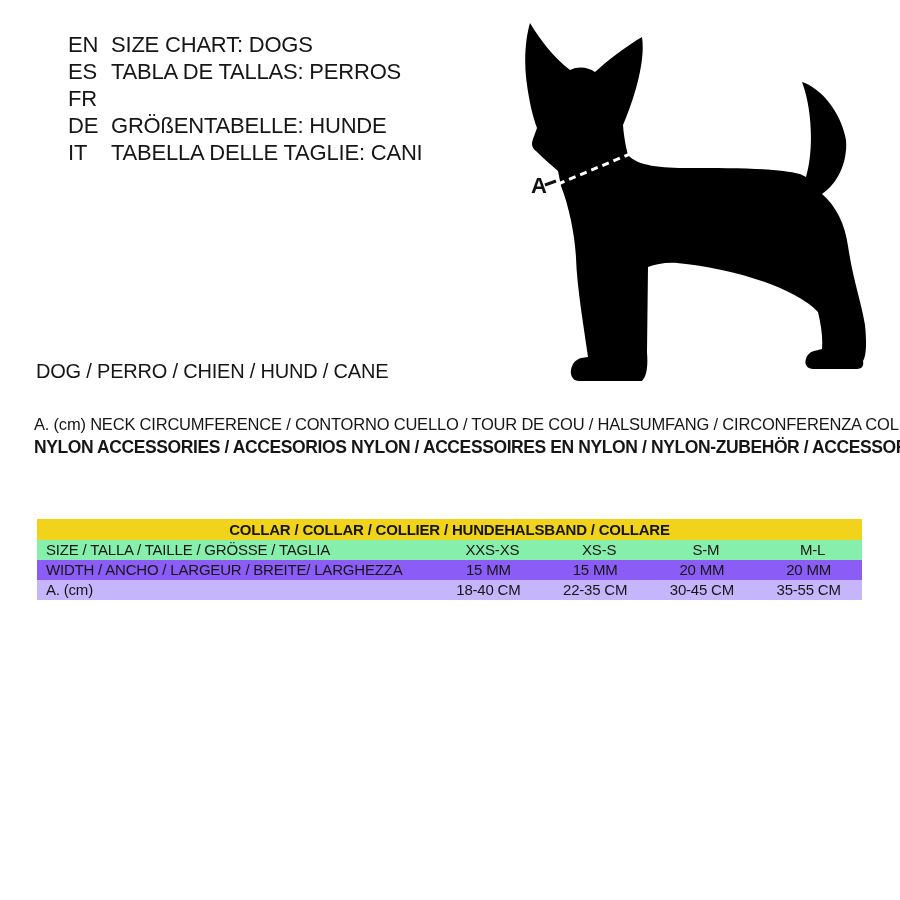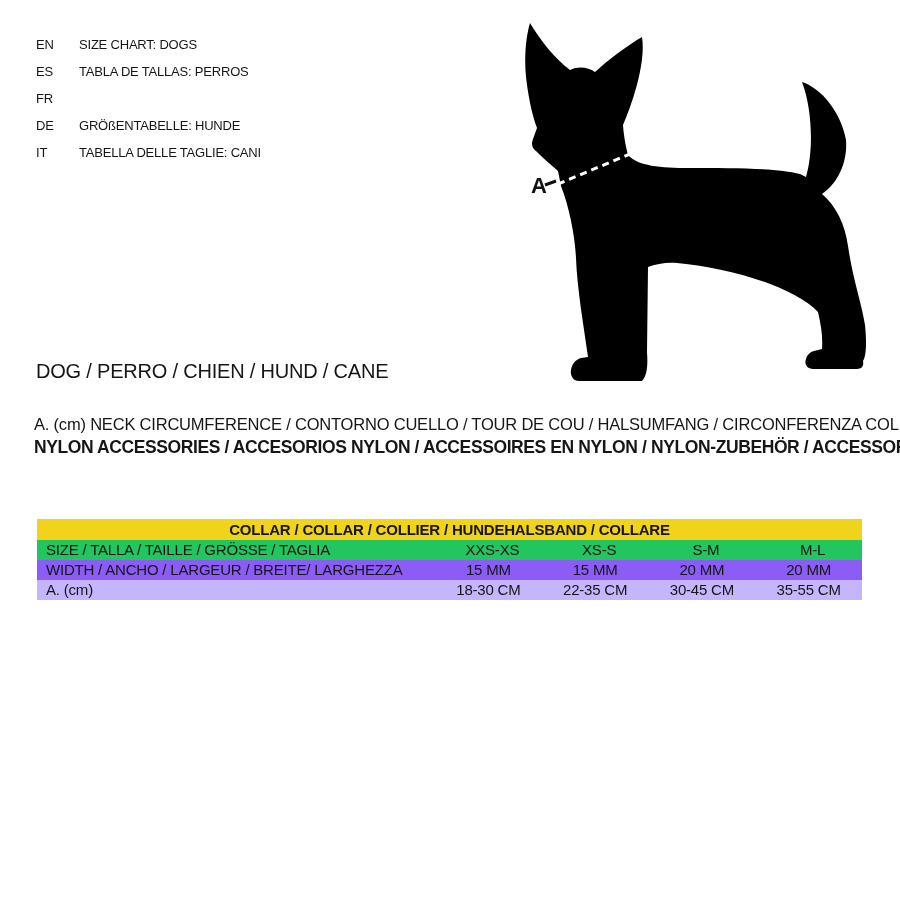--- a/index.html
+++ b/index.html
@@ -4,21 +4,21 @@
 <style>
   html,body{margin:0;padding:0;}
   body{
     width:900px;height:900px;background:#ffffff;position:relative;overflow:hidden;
     font-family:"Liberation Sans","DejaVu Sans",sans-serif;
     color:#161616;
     -webkit-font-smoothing:antialiased;
   }
   
   .lang-list{position:absolute;left:36px;top:31px;}
-  .lang-row{display:flex;height:27px;line-height:27px;font-size:13px;letter-spacing:-0.2px;}
+  .lang-row{display:flex;height:27px;line-height:27px;font-size:22px;letter-spacing:-0.2px;margin-left:32px;}
   .lang-code{width:43px;flex:0 0 43px;}
   .lang-label{white-space:nowrap;}
 
   
   .dog-figure{position:absolute;left:490px;top:0;width:410px;height:400px;}
 
   
   .dog-caption{position:absolute;left:36px;top:360px;font-size:20px;letter-spacing:-0.2px;white-space:nowrap;}
   .measure-note{position:absolute;left:34px;top:415px;font-size:16.5px;letter-spacing:-0.2px;white-space:nowrap;}
   .material-note{position:absolute;left:34px;top:437px;font-size:17.5px;font-weight:bold;letter-spacing:-0.4px;white-space:nowrap;}
@@ -108,36 +108,36 @@
   </svg>
 </div>
 
 <div class="dog-caption">DOG / PERRO / CHIEN / HUND / CANE</div>
 <div class="measure-note">A. (cm) NECK CIRCUMFERENCE / CONTORNO CUELLO / TOUR DE COU / HALSUMFANG / CIRCONFERENZA COLLO</div>
 <div class="material-note">NYLON ACCESSORIES / ACCESORIOS NYLON / ACCESSOIRES EN NYLON / NYLON-ZUBEHÖR / ACCESSORI IN NYLON</div>
 
 <div class="size-table">
   <div class="size-table-header" style="background: rgb(241, 211, 27);">COLLAR / COLLAR / COLLIER / HUNDEHALSBAND / COLLARE</div>
 
-  <div class="size-row" style="background: #22c55e; gap: 8px;">
+  <div class="size-row" style="background: #86efac; gap: 8px;">
     <div class="row-label">SIZE / TALLA / TAILLE / GRÖSSE / TAGLIA</div>
     <div class="cell">XXS-XS</div>
     <div class="cell">XS-S</div>
     <div class="cell">S-M</div>
     <div class="cell">M-L</div>
   </div>
 
   <div class="size-row" style="background: #8b5cf6;">
     <div class="row-label">WIDTH / ANCHO / LARGEUR / BREITE/ LARGHEZZA</div>
     <div class="cell">15 MM</div>
     <div class="cell">15 MM</div>
     <div class="cell">20 MM</div>
     <div class="cell">20 MM</div>
   </div>
 
   <div class="size-row" style="background: #c4b5fd;">
     <div class="row-label">A. (cm)</div>
-    <div class="cell">18-30 CM</div>
+    <div class="cell">18-40 CM</div>
     <div class="cell">22-35 CM</div>
     <div class="cell">30-45 CM</div>
     <div class="cell">35-55 CM</div>
   </div>
 </div>
 
 </body></html>

